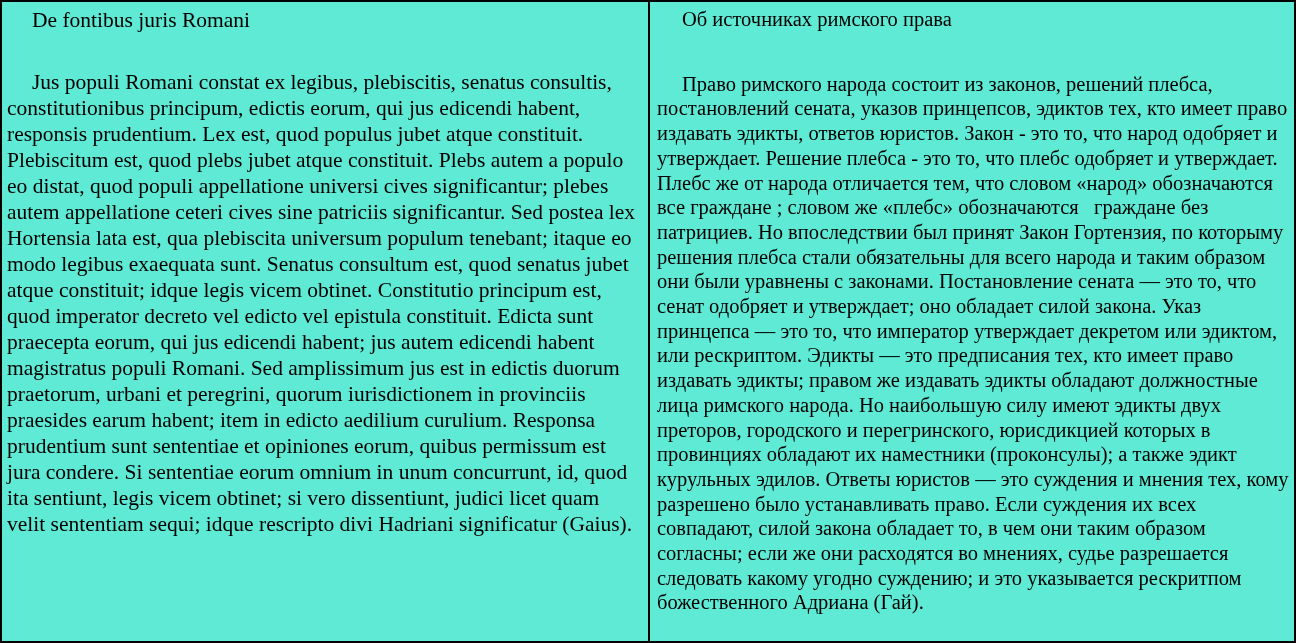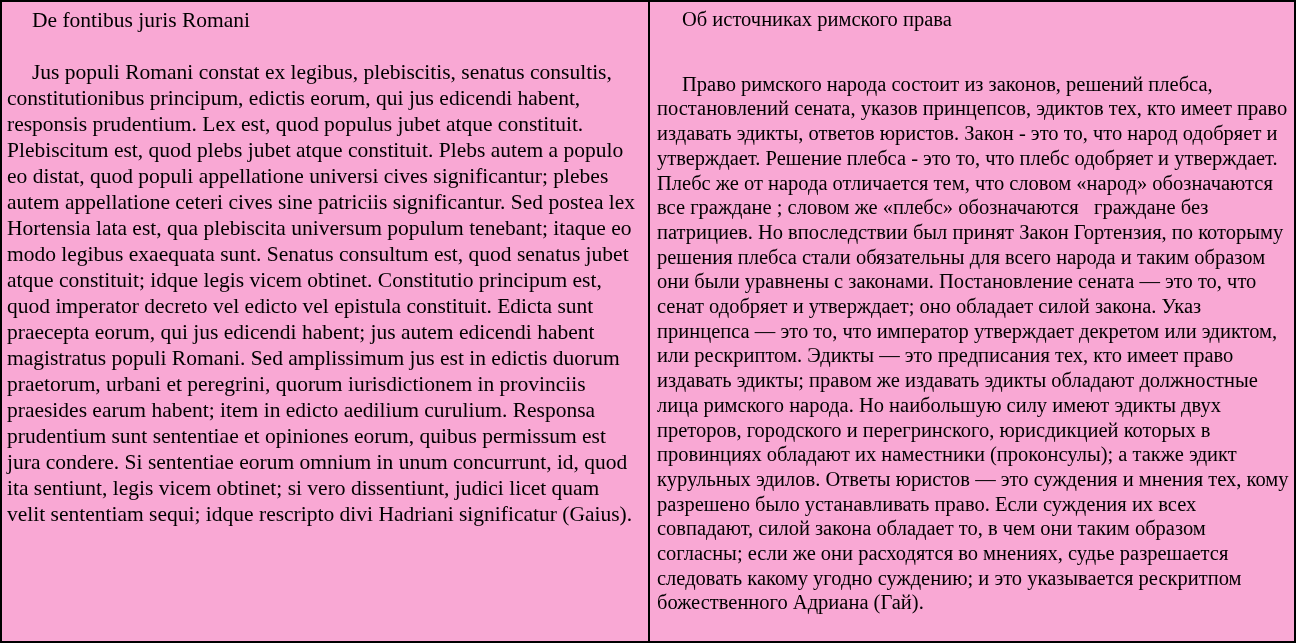--- a/index.html
+++ b/index.html
@@ -6,21 +6,21 @@
       margin: 0;
       padding: 0;
       background: #ffffff;
     }
     .page {
       position: relative;
       width: 1296px;
       height: 643px;
       box-sizing: border-box;
       border: 2px solid #000000;
-      background: #f9a8d4;
+      background: #5eead4;
       color: #000000;
       display: flex;
       overflow: hidden;
       font-family: "Liberation Serif", "DejaVu Serif", serif;
     }
     .col {
       box-sizing: border-box;
       overflow: hidden;
       height: 100%;
     }
@@ -39,21 +39,21 @@
     .divider {
       flex: 0 0 2px;
       background: #000000;
       height: 100%;
     }
     .cell-title {
       text-indent: 25px;
       white-space: pre-wrap;
     }
     .cell-body {
-      margin-top: 26px;
+      margin-top: 36px;
       text-indent: 25px;
       white-space: pre-wrap;
     }
     .col-right .cell-body {
       margin-top: 40px;
     }
   </style>
 </head>
 <body>
 

